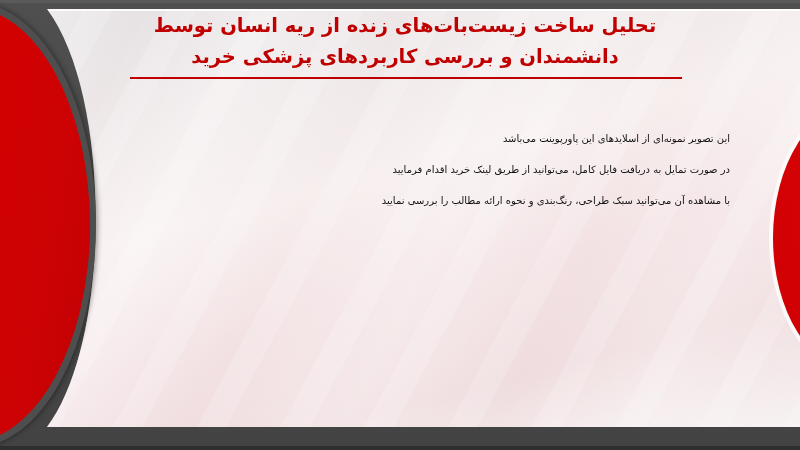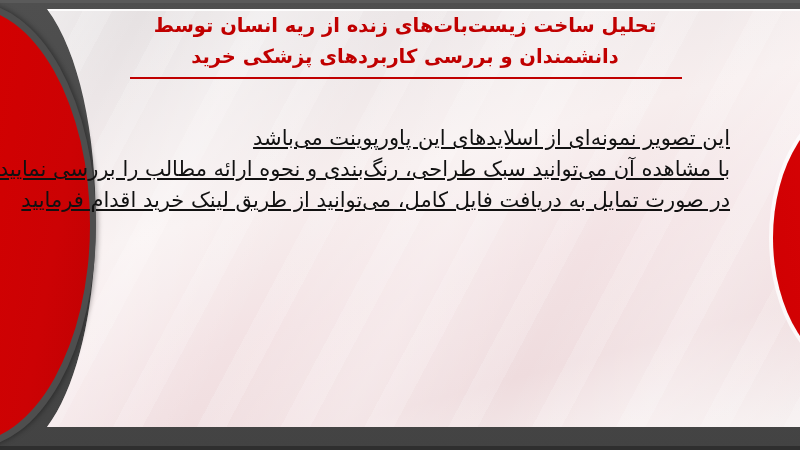--- a/index.html
+++ b/index.html
@@ -150,24 +150,23 @@
   .body-block {
     position: absolute;
     right: 70px;
     top: 123px;
     width: 640px;
     text-align: right;
     direction: rtl;
   }
   .body-line {
     color: #111111;
-    font-size: 21px;
+    font-size: 10px;
     line-height: 31px;
     white-space: nowrap;
-    text-decoration: underline;
   }
 </style>
 </head>
 <body>
 
 <div class="slide">
 
   <div class="frame-backdrop"></div>
   <div class="frame-edge-top"></div>
   <div class="frame-edge-bottom"></div>
@@ -185,17 +184,17 @@
   <div class="left-arc"></div>
 
   <div class="title-block">
     <div class="title-line">تحلیل ساخت زیست‌بات‌های زنده از ریه انسان توسط</div>
     <div class="title-line">دانشمندان و بررسی کاربردهای پزشکی خرید</div>
   </div>
   <div class="title-rule"></div>
 
   <div class="body-block">
     <div class="body-line">این تصویر نمونه‌ای از اسلایدهای این پاورپوینت می‌باشد</div>
+    <div class="body-line">در صورت تمایل به دریافت فایل کامل، می‌توانید از طریق لینک خرید اقدام فرمایید</div>
     <div class="body-line">با مشاهده آن می‌توانید سبک طراحی، رنگ‌بندی و نحوه ارائه مطالب را بررسی نمایید</div>
-    <div class="body-line">در صورت تمایل به دریافت فایل کامل، می‌توانید از طریق لینک خرید اقدام فرمایید</div>
   </div>
 
 </div>
 
 </body></html>

